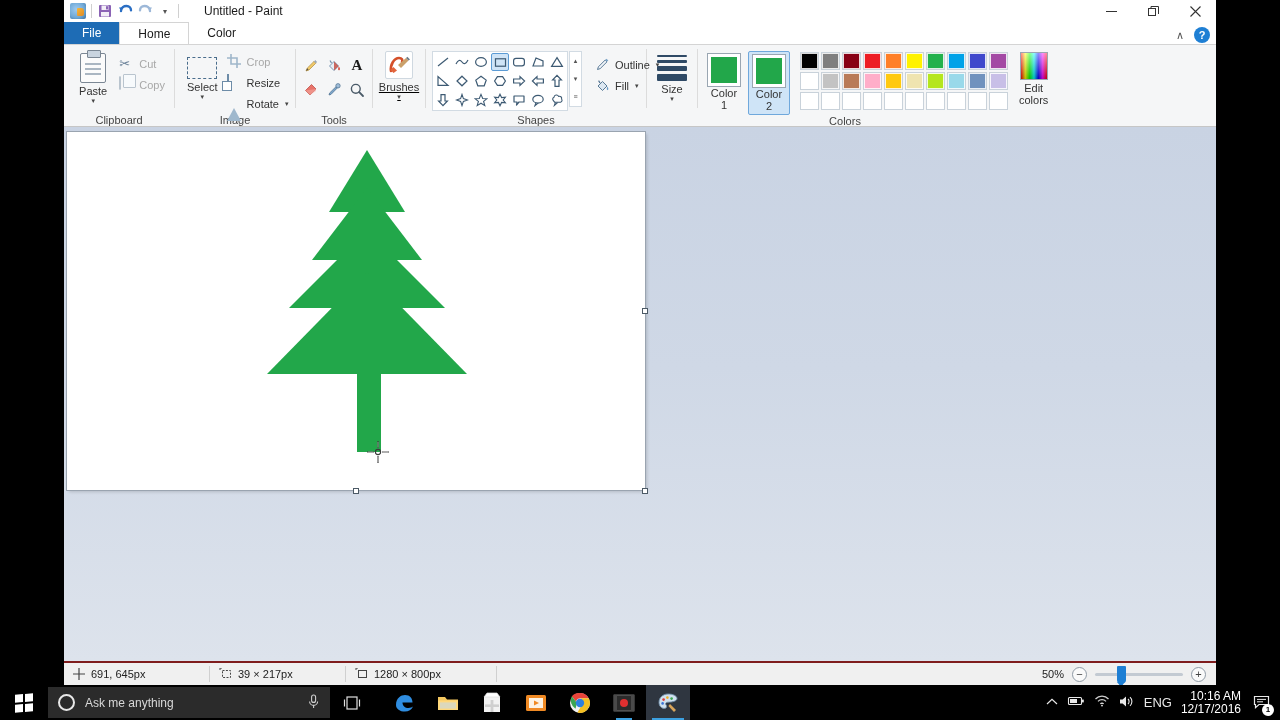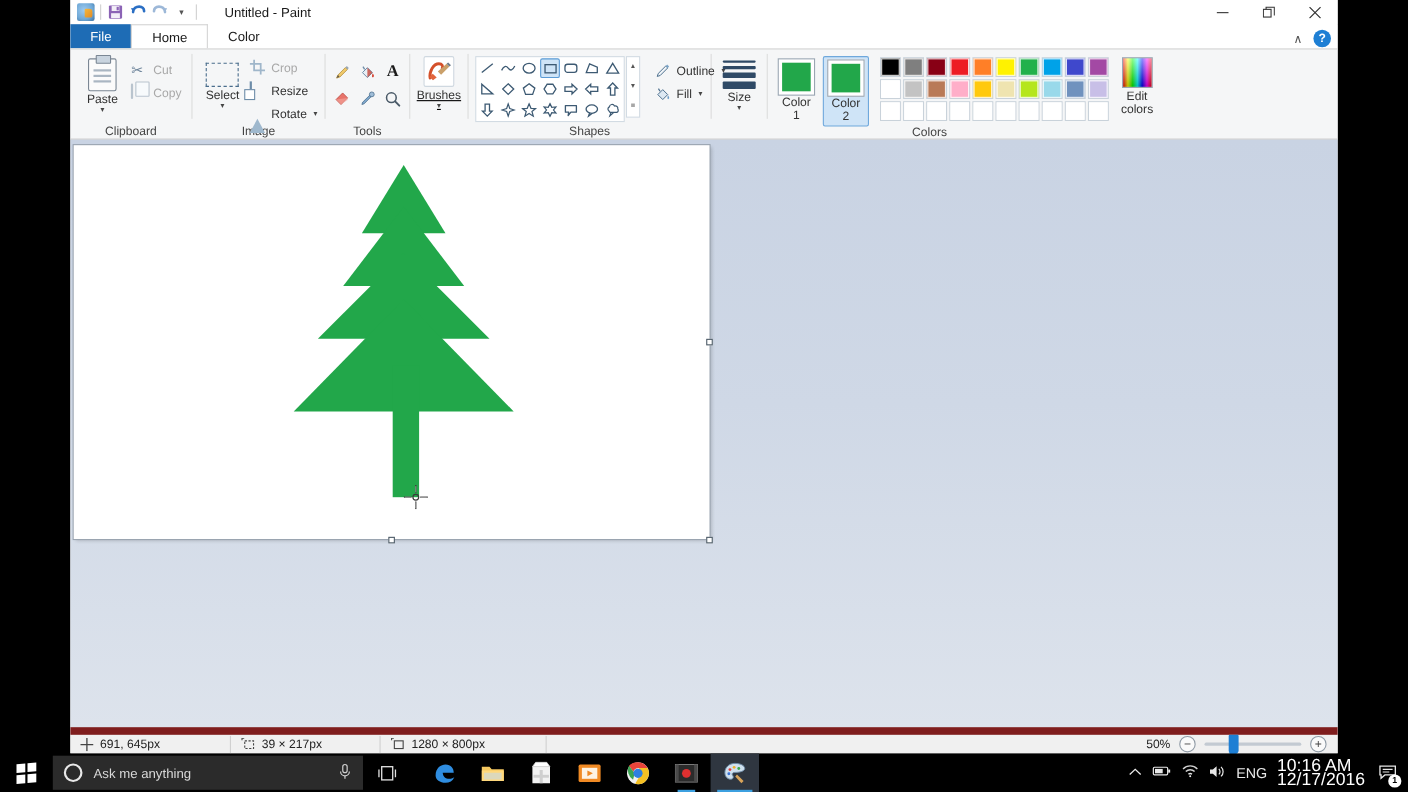--- a/index.html
+++ b/index.html
@@ -209,21 +209,21 @@
   }
   .handle {
     position: absolute; width: 6px; height: 6px; background: #fff;
     border: 1px solid #4c5a66;
   }
   .tree-svg { position: absolute; left: 0; top: 0; }
   #cursor-cross { position: absolute; pointer-events: none; }
 
   
   .statusbar {
-    height: 24px; background: #f0f0f0; border-top: 7px solid #7f1d1d;
+    height: 24px; background: #f0f0f0; border-top: 2px solid #7f1d1d;
     display: flex; align-items: center; font-size: 11px; color: #222; flex: none;
   }
   .st-cell { display: flex; align-items: center; gap: 6px; padding: 0 9px; height: 24px; }
   .st-sep { width: 1px; height: 16px; background: #d0d0d0; }
   .st-spring { flex: 1; }
   .zoom-area { display: flex; align-items: center; gap: 8px; padding-right: 10px; }
   .zoom-circ {
     width: 15px; height: 15px; border-radius: 50%; border: 1px solid #8f9aa5;
     display: flex; align-items: center; justify-content: center;
     font-size: 11px; color: #444; background: #fafafa;
@@ -262,21 +262,21 @@
   }
   .tb-app.active { background: #2f3640; }
   .tb-app.active::after {
     content:""; position: absolute; left: 6px; right: 6px; bottom: 0; height: 2px; background: #3ca0e0;
   }
   .tb-app.running::after {
     content:""; position: absolute; left: 14px; right: 14px; bottom: 0; height: 2px; background: #3ca0e0;
   }
   .tray { margin-left: auto; display: flex; align-items: center; gap: 9px; padding-right: 8px; font-size: 12px; }
   .tray-ico { color: #e8e8e8; font-size: 13px; }
-  .clock { display: flex; flex-direction: column; align-items: flex-start; line-height: 13px; font-size: 16px; color: #fff; }
+  .clock { display: flex; flex-direction: column; align-items: flex-end; line-height: 13px; font-size: 12px; color: #fff; }
   .notif { width: 22px; height: 22px; position: relative; display: flex; align-items: center; justify-content: center; }
   .notif-badge {
     position: absolute; right: -2px; bottom: -2px; width: 12px; height: 12px;
     border-radius: 50%; background: #fff; color: #000; font-size: 8px;
     display: flex; align-items: center; justify-content: center; font-weight: bold;
   }
 </style>
 </head>
 <body>
 

